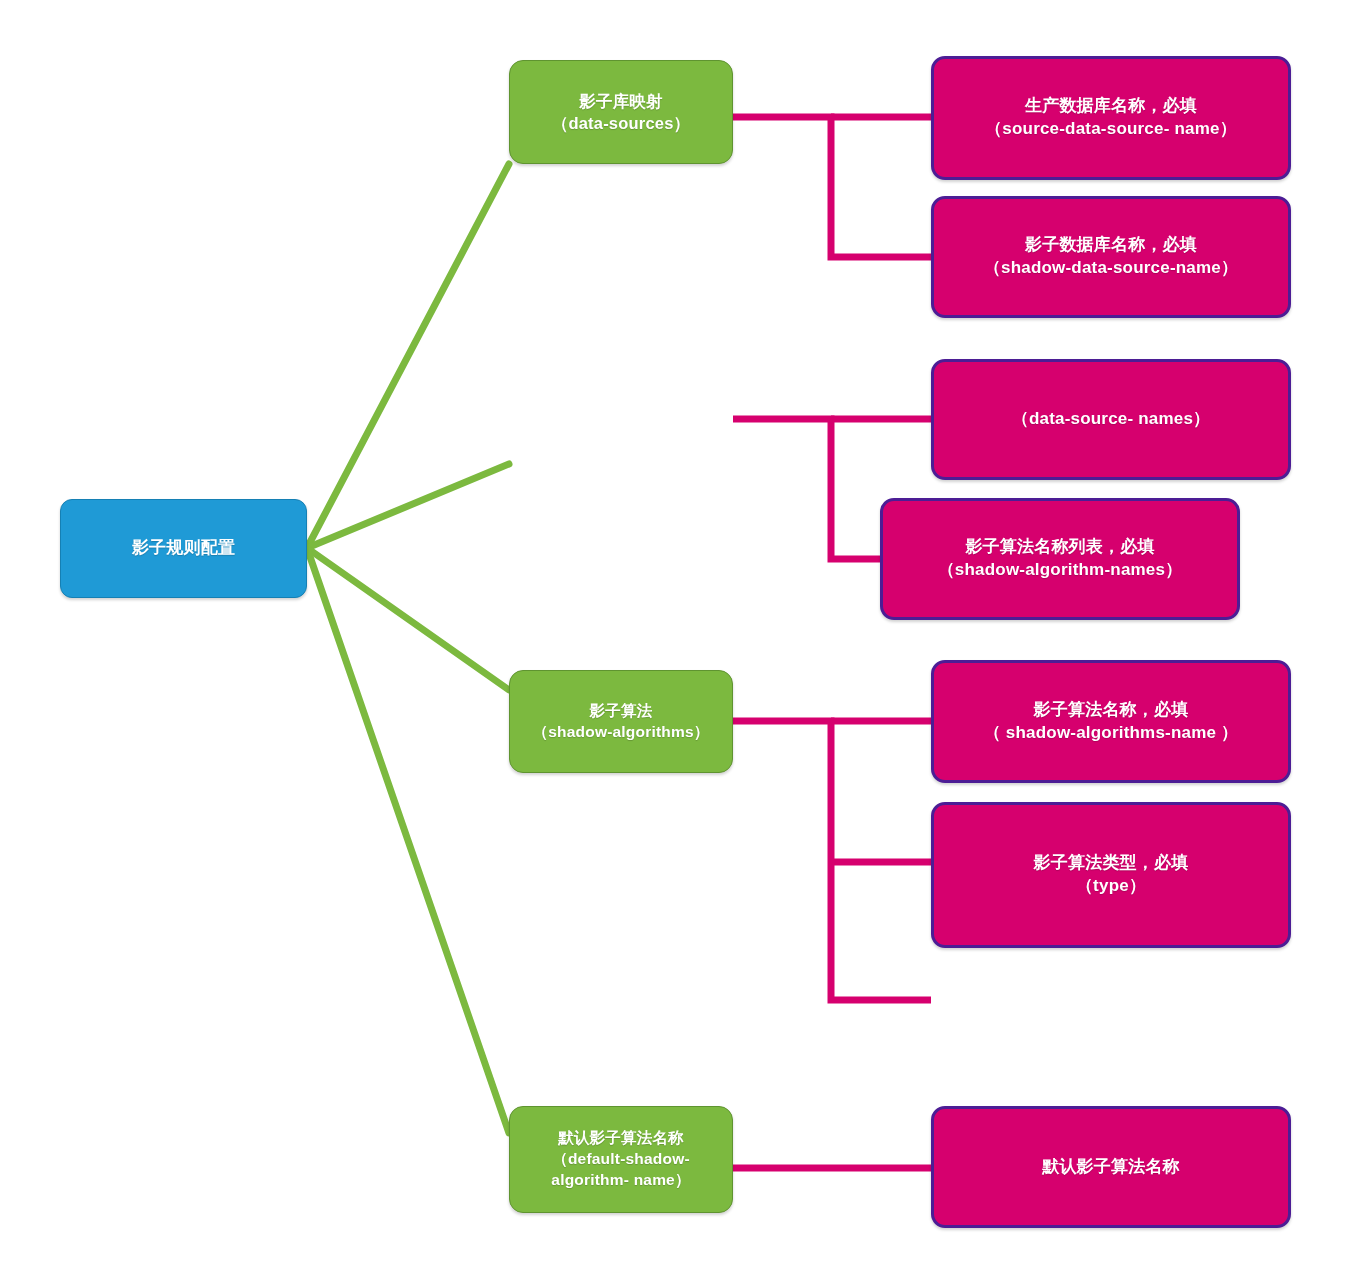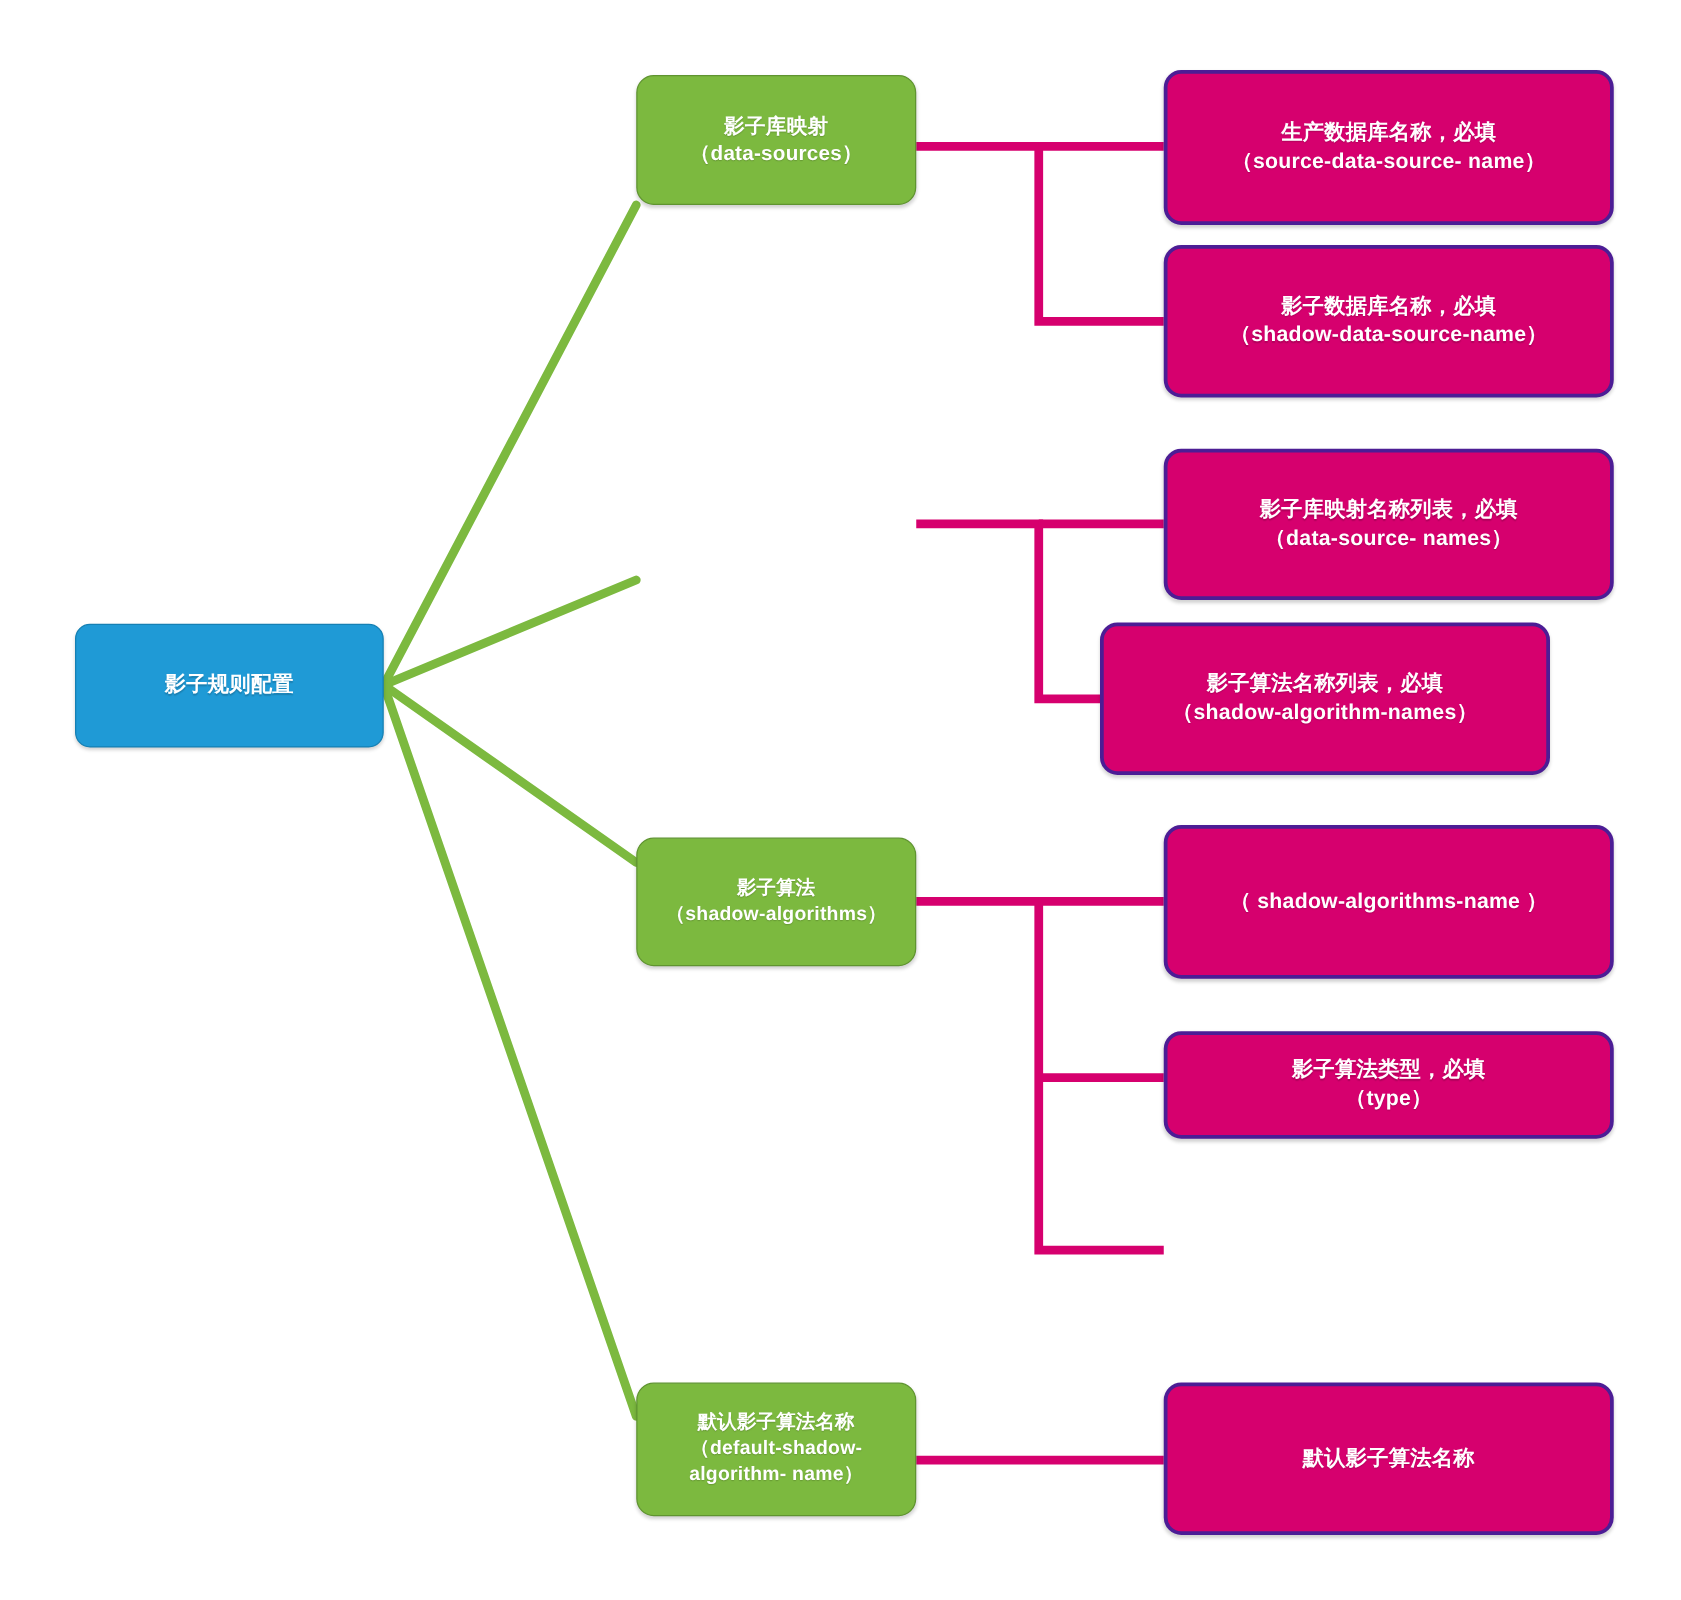--- a/index.html
+++ b/index.html
@@ -122,46 +122,46 @@
   <div class="node node-leaf" style="left:931px; top:196px; width:360px; height:122px;">
     <span class="lines">
       <span class="ln">影子数据库名称，必填</span>
       <span class="ln">（shadow-data-source-name）</span>
     </span>
   </div>
 
 
   <div class="node node-leaf" style="left:931px; top:359px; width:360px; height:121px;">
     <span class="lines">
-      <span class="ln">影子库映射名称列表，必填</span>
       <span class="ln">（data-source- names）</span>
     </span>
   </div>
 
   <div class="node node-leaf" style="left:880px; top:498px; width:360px; height:122px;">
     <span class="lines">
       <span class="ln">影子算法名称列表，必填</span>
       <span class="ln">（shadow-algorithm-names）</span>
     </span>
   </div>
 
   <div class="node node-mid" style="left:509px; top:670px; width:224px; height:103px; font-size:15.5px;">
     <span class="lines">
       <span class="ln">影子算法</span>
       <span class="ln">（shadow-algorithms）</span>
     </span>
   </div>
 
   <div class="node node-leaf" style="left:931px; top:660px; width:360px; height:123px;">
     <span class="lines">
+      <span class="ln">影子算法名称，必填</span>
       <span class="ln">（ shadow-algorithms-name ）</span>
     </span>
   </div>
 
-  <div class="node node-leaf" style="left:931px; top:802px; width:360px; height:86px;margin-top:23px;">
+  <div class="node node-leaf" style="left:931px; top:802px; width:360px; height:146px;">
     <span class="lines">
       <span class="ln">影子算法类型，必填</span>
       <span class="ln">（type）</span>
     </span>
   </div>
 
 
   <div class="node node-mid" style="left:509px; top:1106px; width:224px; height:107px; font-size:15.5px;">
     <span class="lines">
       <span class="ln">默认影子算法名称</span>

